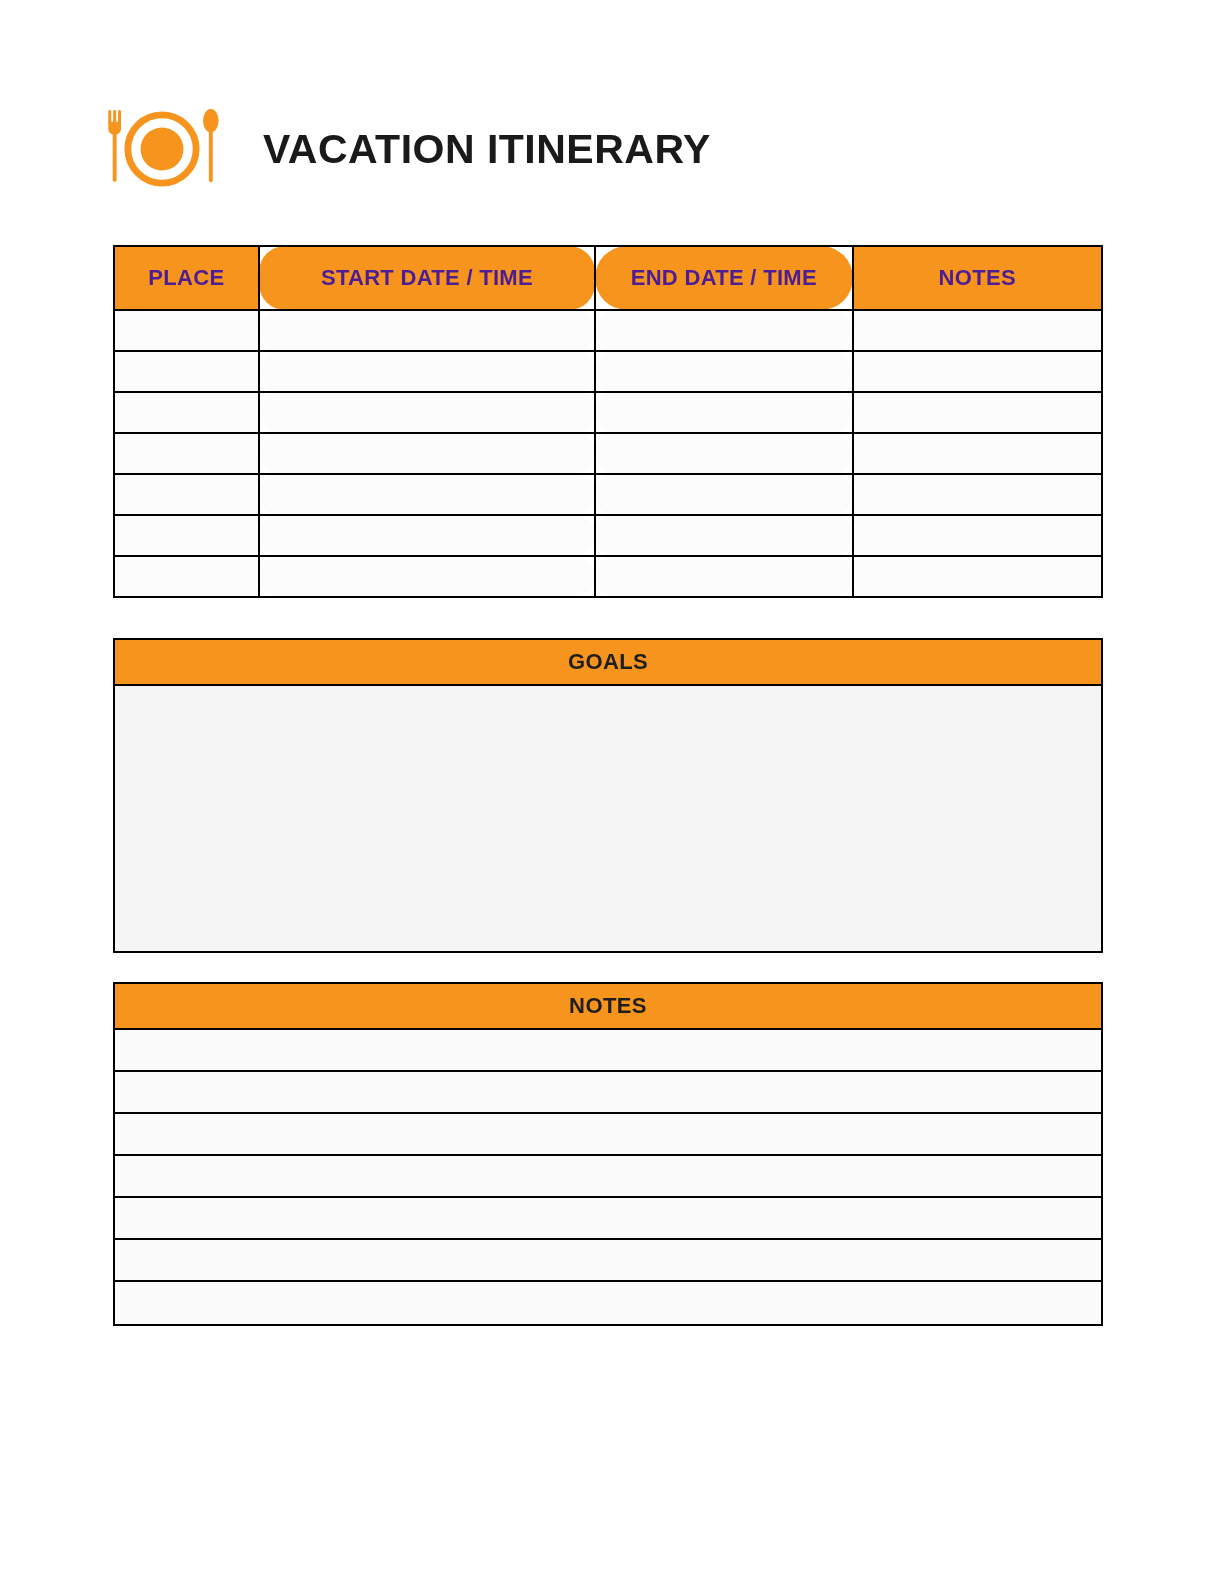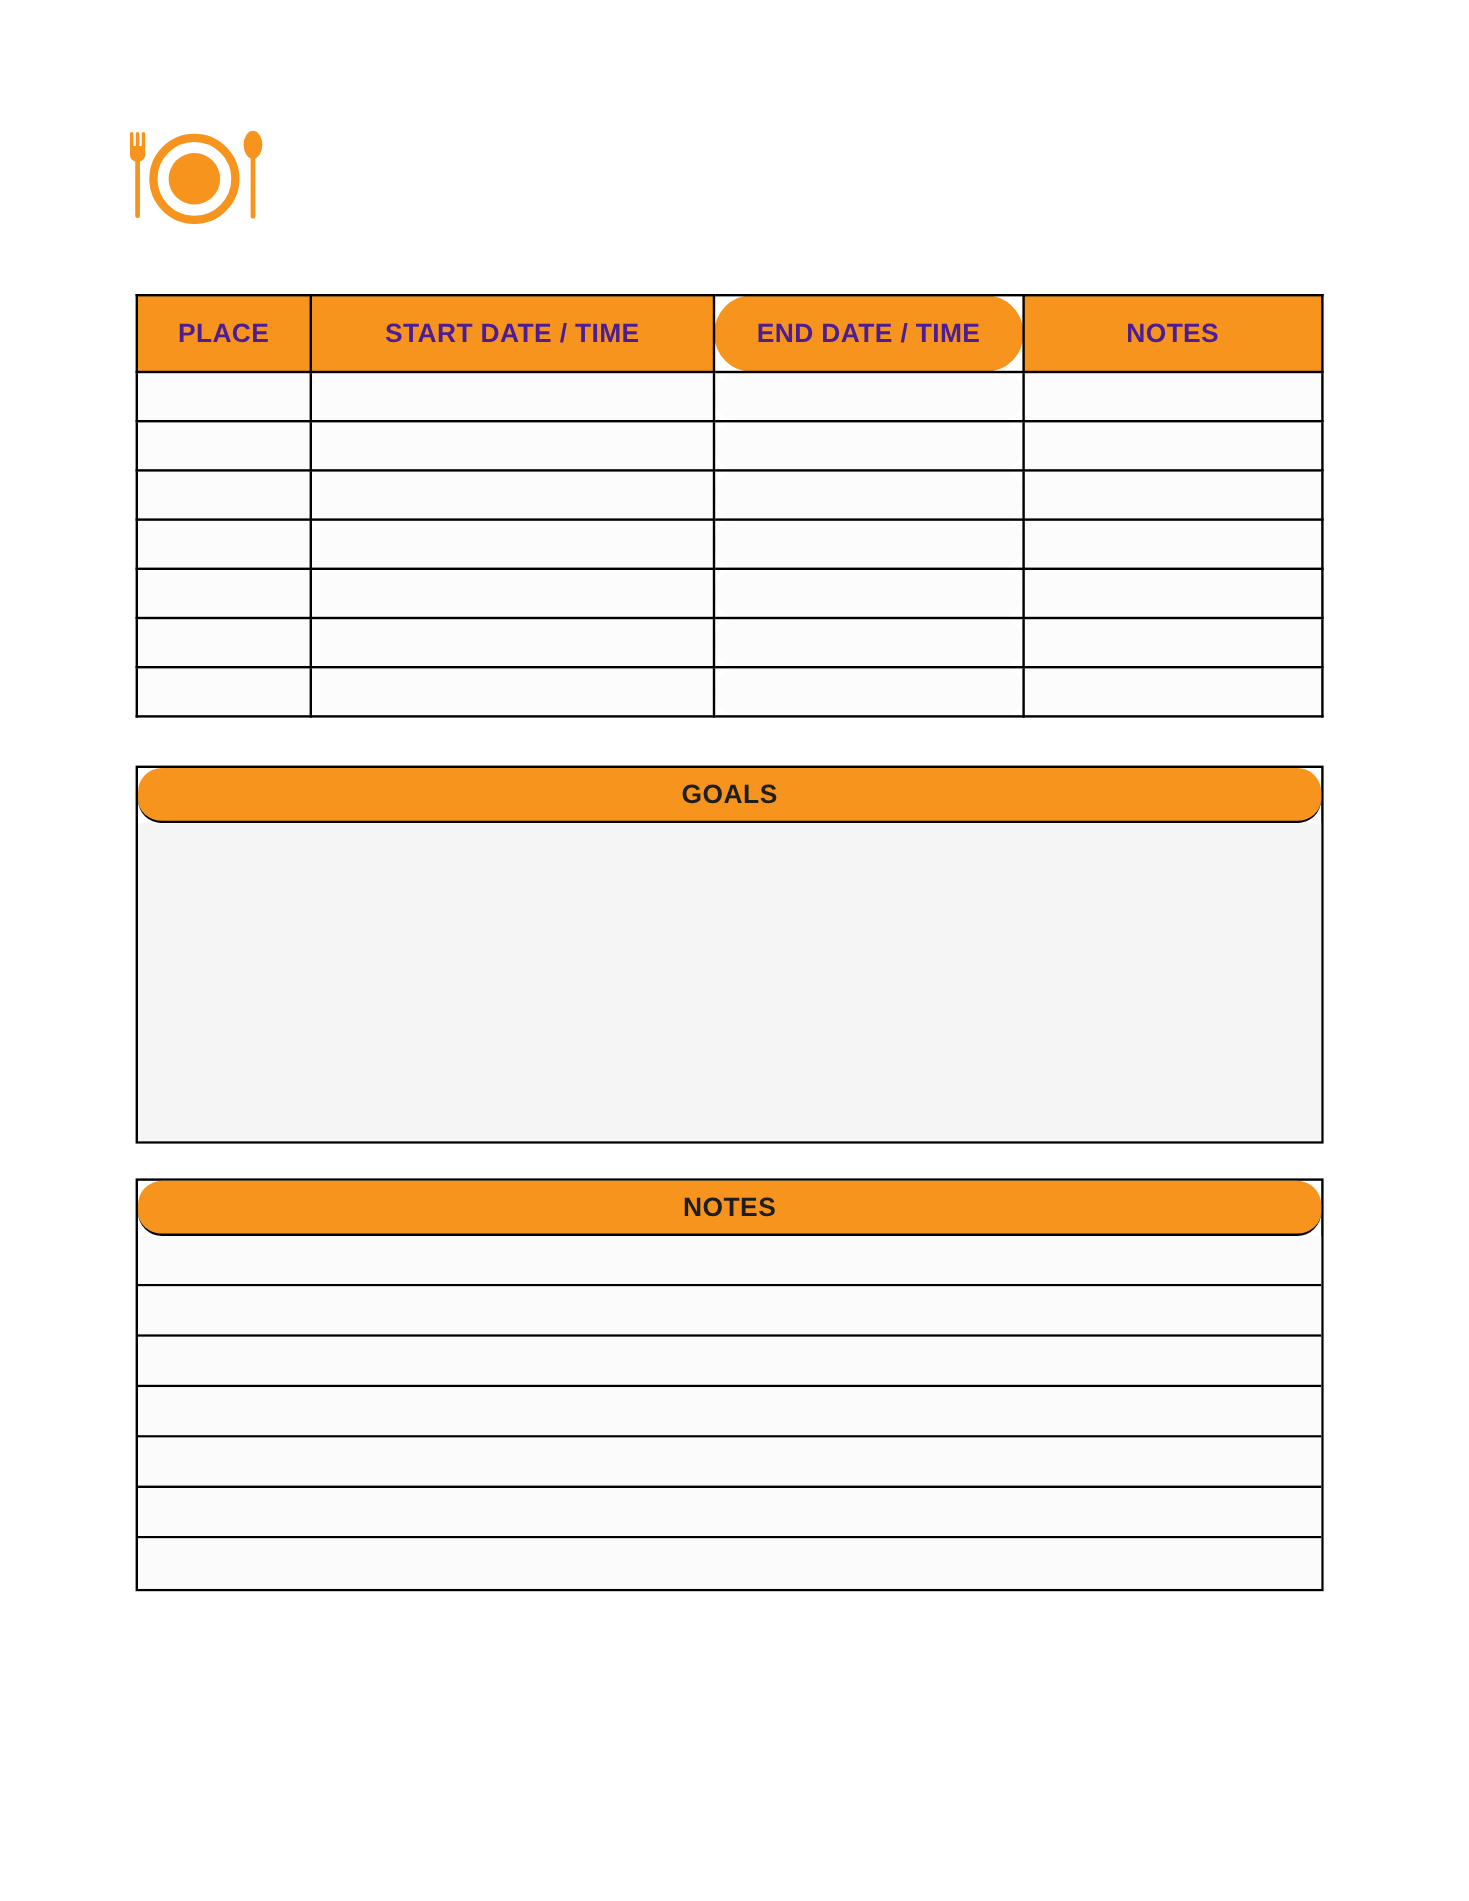--- a/index.html
+++ b/index.html
@@ -53,41 +53,40 @@
     letter-spacing: 0.3px;
   }
   table.itinerary td {
     height: 41px;
     background: #fcfcfc;
     border: 2px solid #000000;
     font-size: 17px;
     padding: 0 8px;
   }
   .col-0 { width: 14.65%; }
-  .col-1 { width: 34.05%; }
+  .col-1 { width: 34.05%; border-radius: 26px; }
   .col-2 { width: 26.05%; border-radius: 32px; }
   .col-3 { width: 25.25%; }
 
   
   .section {
     position: absolute;
     left: 113px;
     width: 990px;
     border: 2px solid #000000;
   }
   .section-goals { top: 638px; }
   .section-notes { top: 982px; }
   .section-header {
     background: #F6941D;
     height: 46px;
     display: flex;
     align-items: center;
     justify-content: center;
     border-bottom: 2px solid #000000;
-    border-radius: 20px;
   }
   .section-header .section-title {
     font-size: 22px;
     font-weight: 800;
     color: #1e1e1e;
     letter-spacing: 0.4px;
   }
   .goals-body {
     height: 265px;
     background: #f5f5f5;
@@ -123,20 +122,21 @@
           <circle cx="60" cy="42" r="35" fill="none" stroke="#F6941D" stroke-width="7"></circle>
 
           <circle cx="60" cy="42" r="22"></circle>
 
           <ellipse cx="110" cy="13" rx="8" ry="12"></ellipse>
 
           <path d="M108 23 h4 v51 a2 2 0 0 1 -4 0 z"></path>
         </g>
       </svg>
     </span>
+    <h1 class="page-title">VACATION ITINERARY</h1>
   </div>
 
   <div class="itinerary-wrap">
     <table class="itinerary">
       <thead>
         <tr id="itin-head">
             <th class="col-0">PLACE</th>
             <th class="col-1">START DATE / TIME</th>
             <th class="col-2">END DATE / TIME</th>
             <th class="col-3">NOTES</th>

